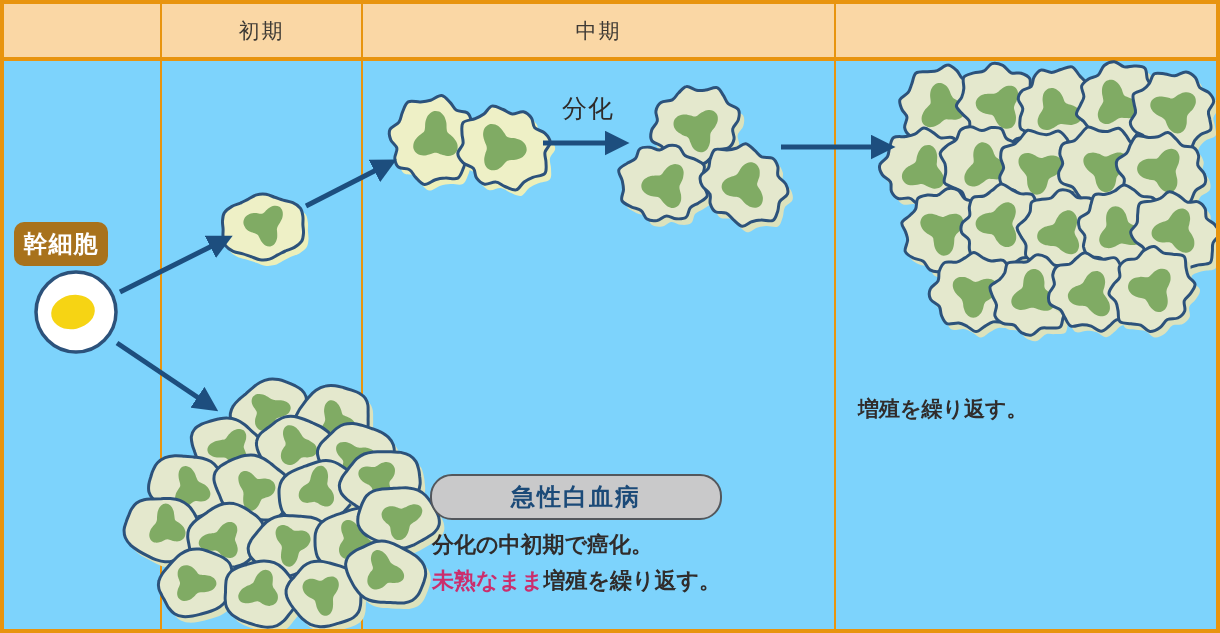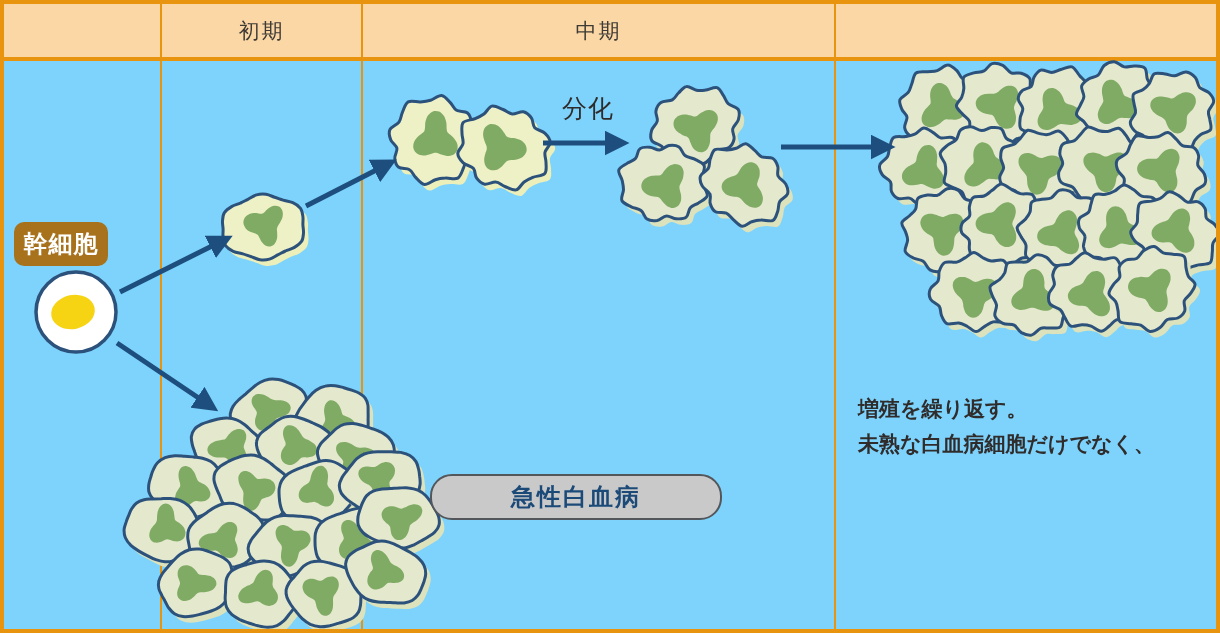--- a/index.html
+++ b/index.html
@@ -215,17 +215,18 @@
       <path d="M 306 206 L 390 163" stroke="#1d4e7e" stroke-width="5" fill="none" marker-end="url(#ah)"></path>
       <path d="M 543 143 L 622 143" stroke="#1d4e7e" stroke-width="5" fill="none" marker-end="url(#ah)"></path>
       <path d="M 781 147 L 888 147" stroke="#1d4e7e" stroke-width="5" fill="none" marker-end="url(#ah)"></path>
       <path d="M 117 343 L 212 407" stroke="#1d4e7e" stroke-width="5" fill="none" marker-end="url(#ah)"></path>
     </svg>
 
   <div class="overlay stem-label">幹細胞</div>
   <div class="overlay diff-label">分化</div>
 
   <div class="overlay badge badge-acute">急性白血病</div>
+  <div class="overlay desc desc-acute acute-t1">分化の中初期で癌化。</div>
+  <div class="overlay desc desc-acute acute-t2"><span class="hl">未熟なまま</span><span>増殖を繰り返す。</span></div>
 
   <div class="overlay desc desc-chronic chronic-t1">増殖を繰り返す。</div>
-  <div class="overlay desc desc-chronic chronic-t2">未熟な白血病細胞だけでなく、</div>
 
 </div>
 
 </body></html>

